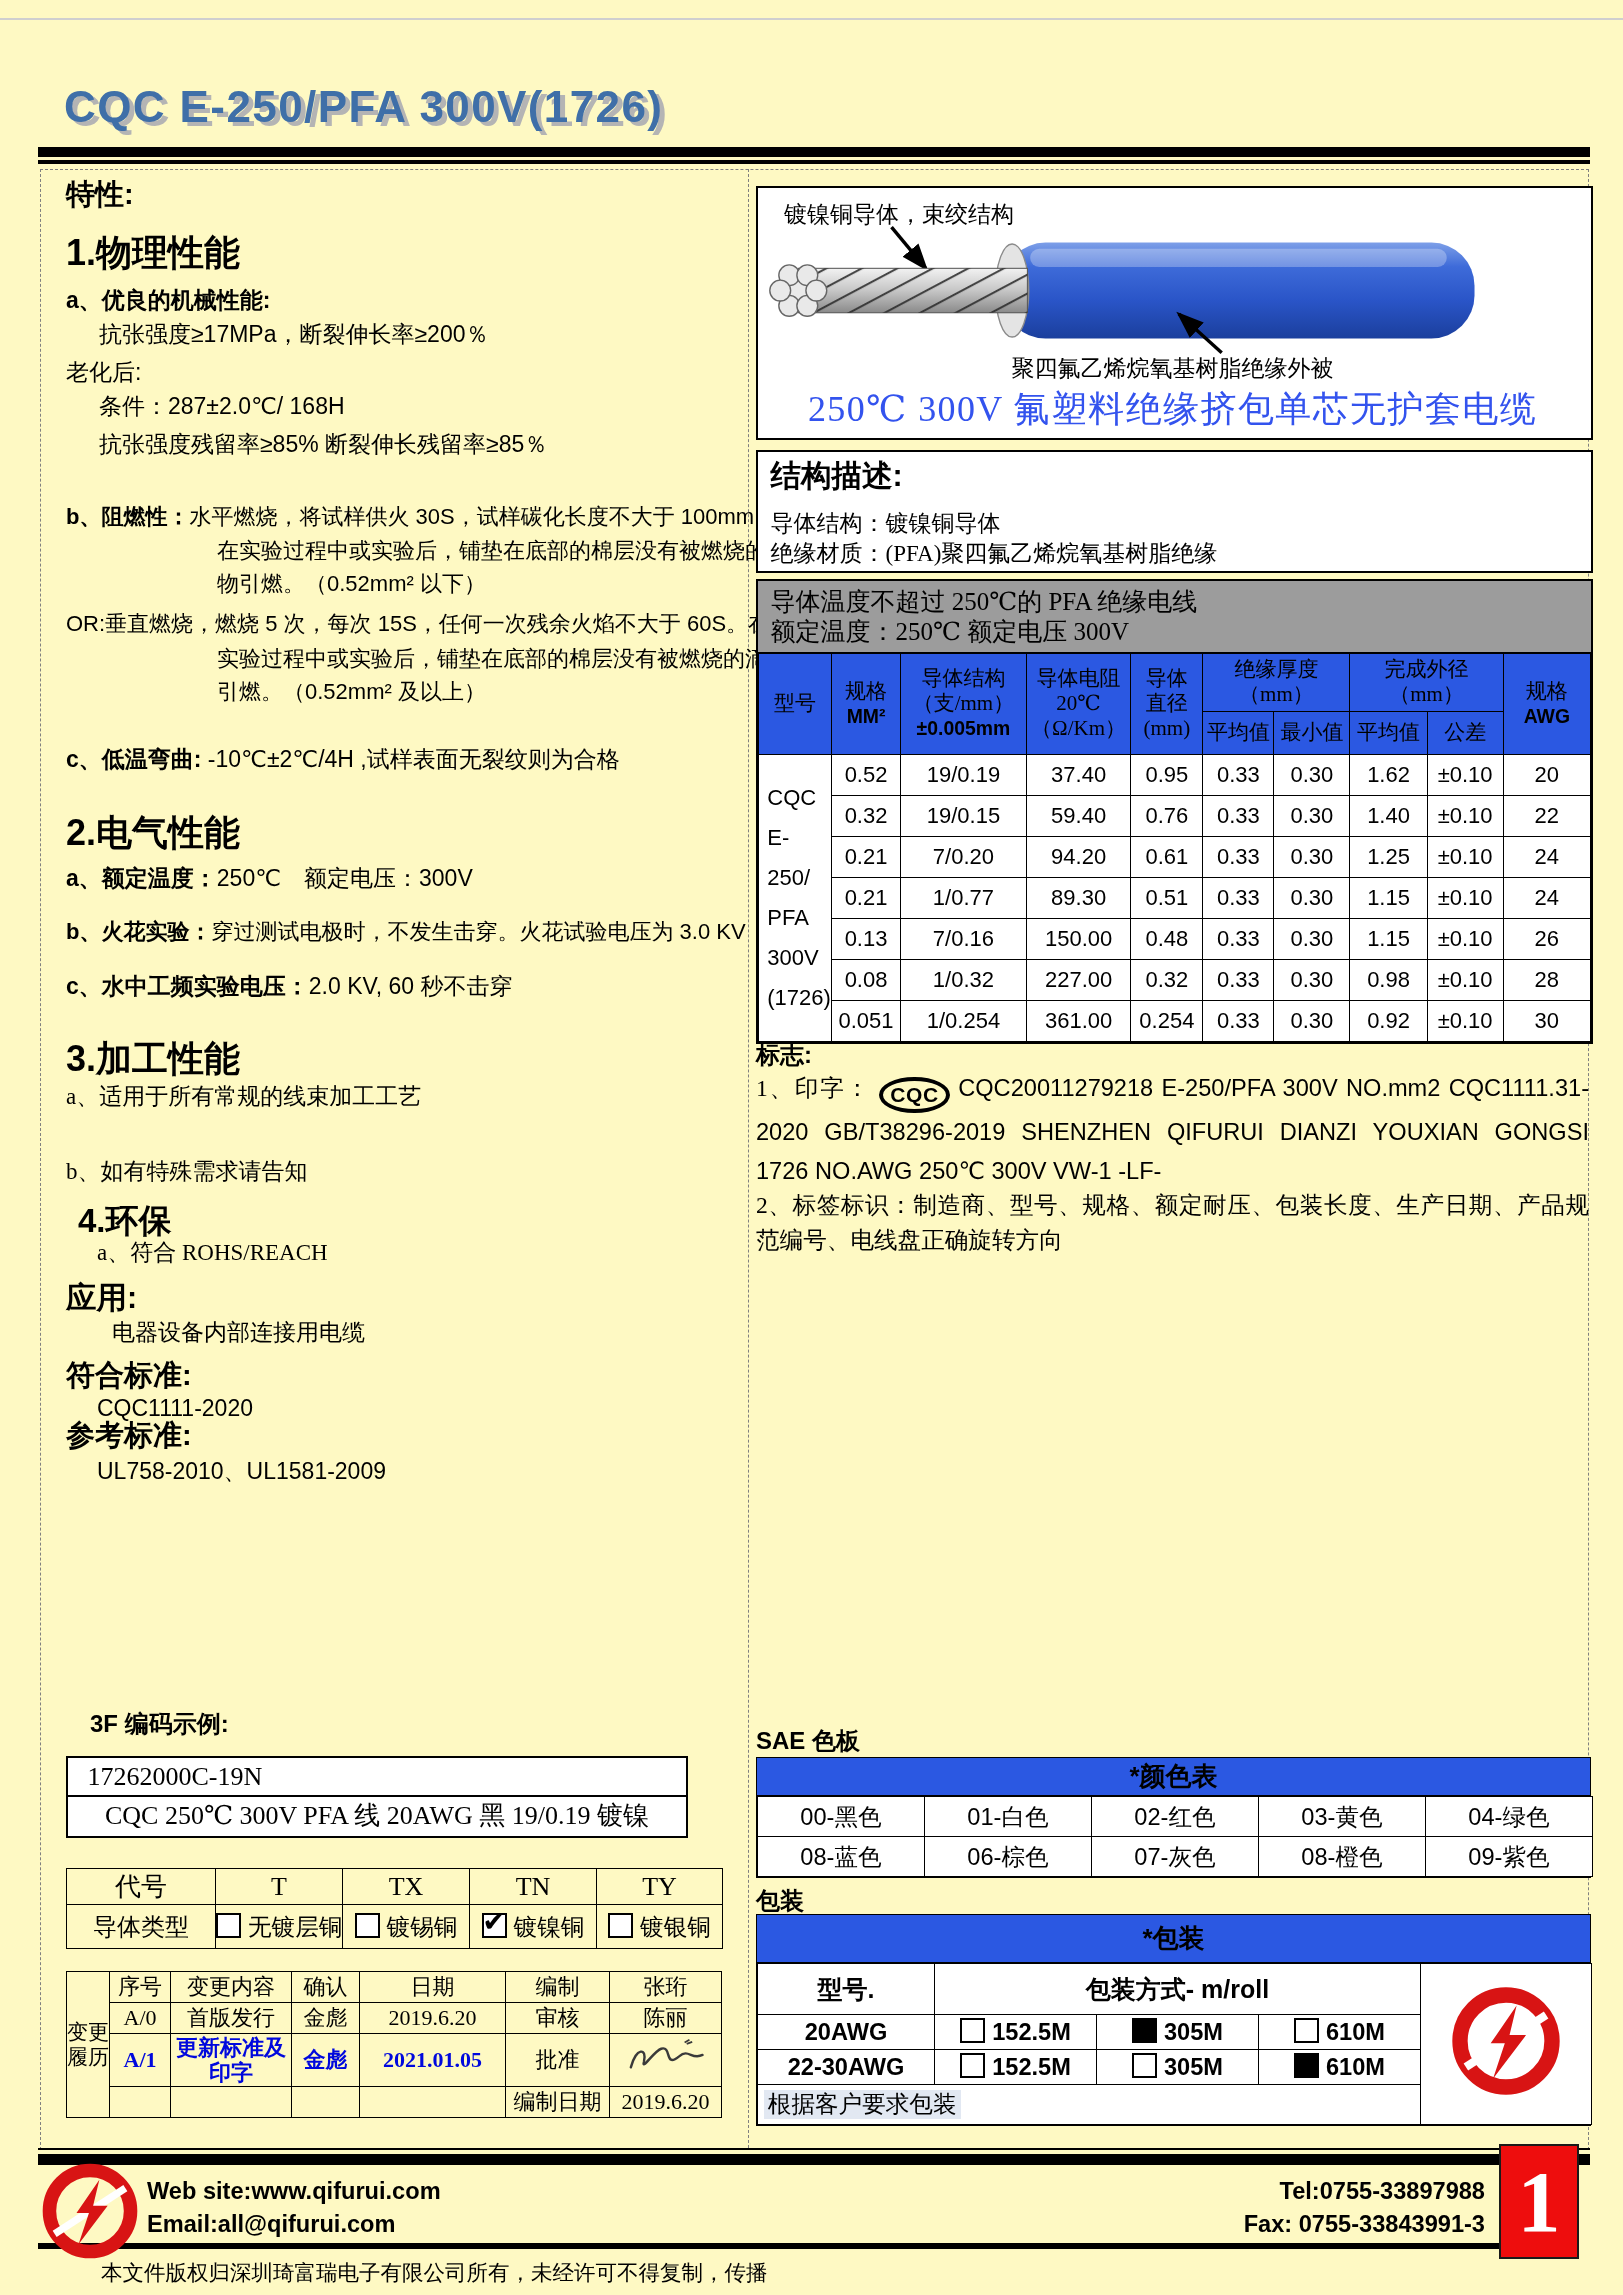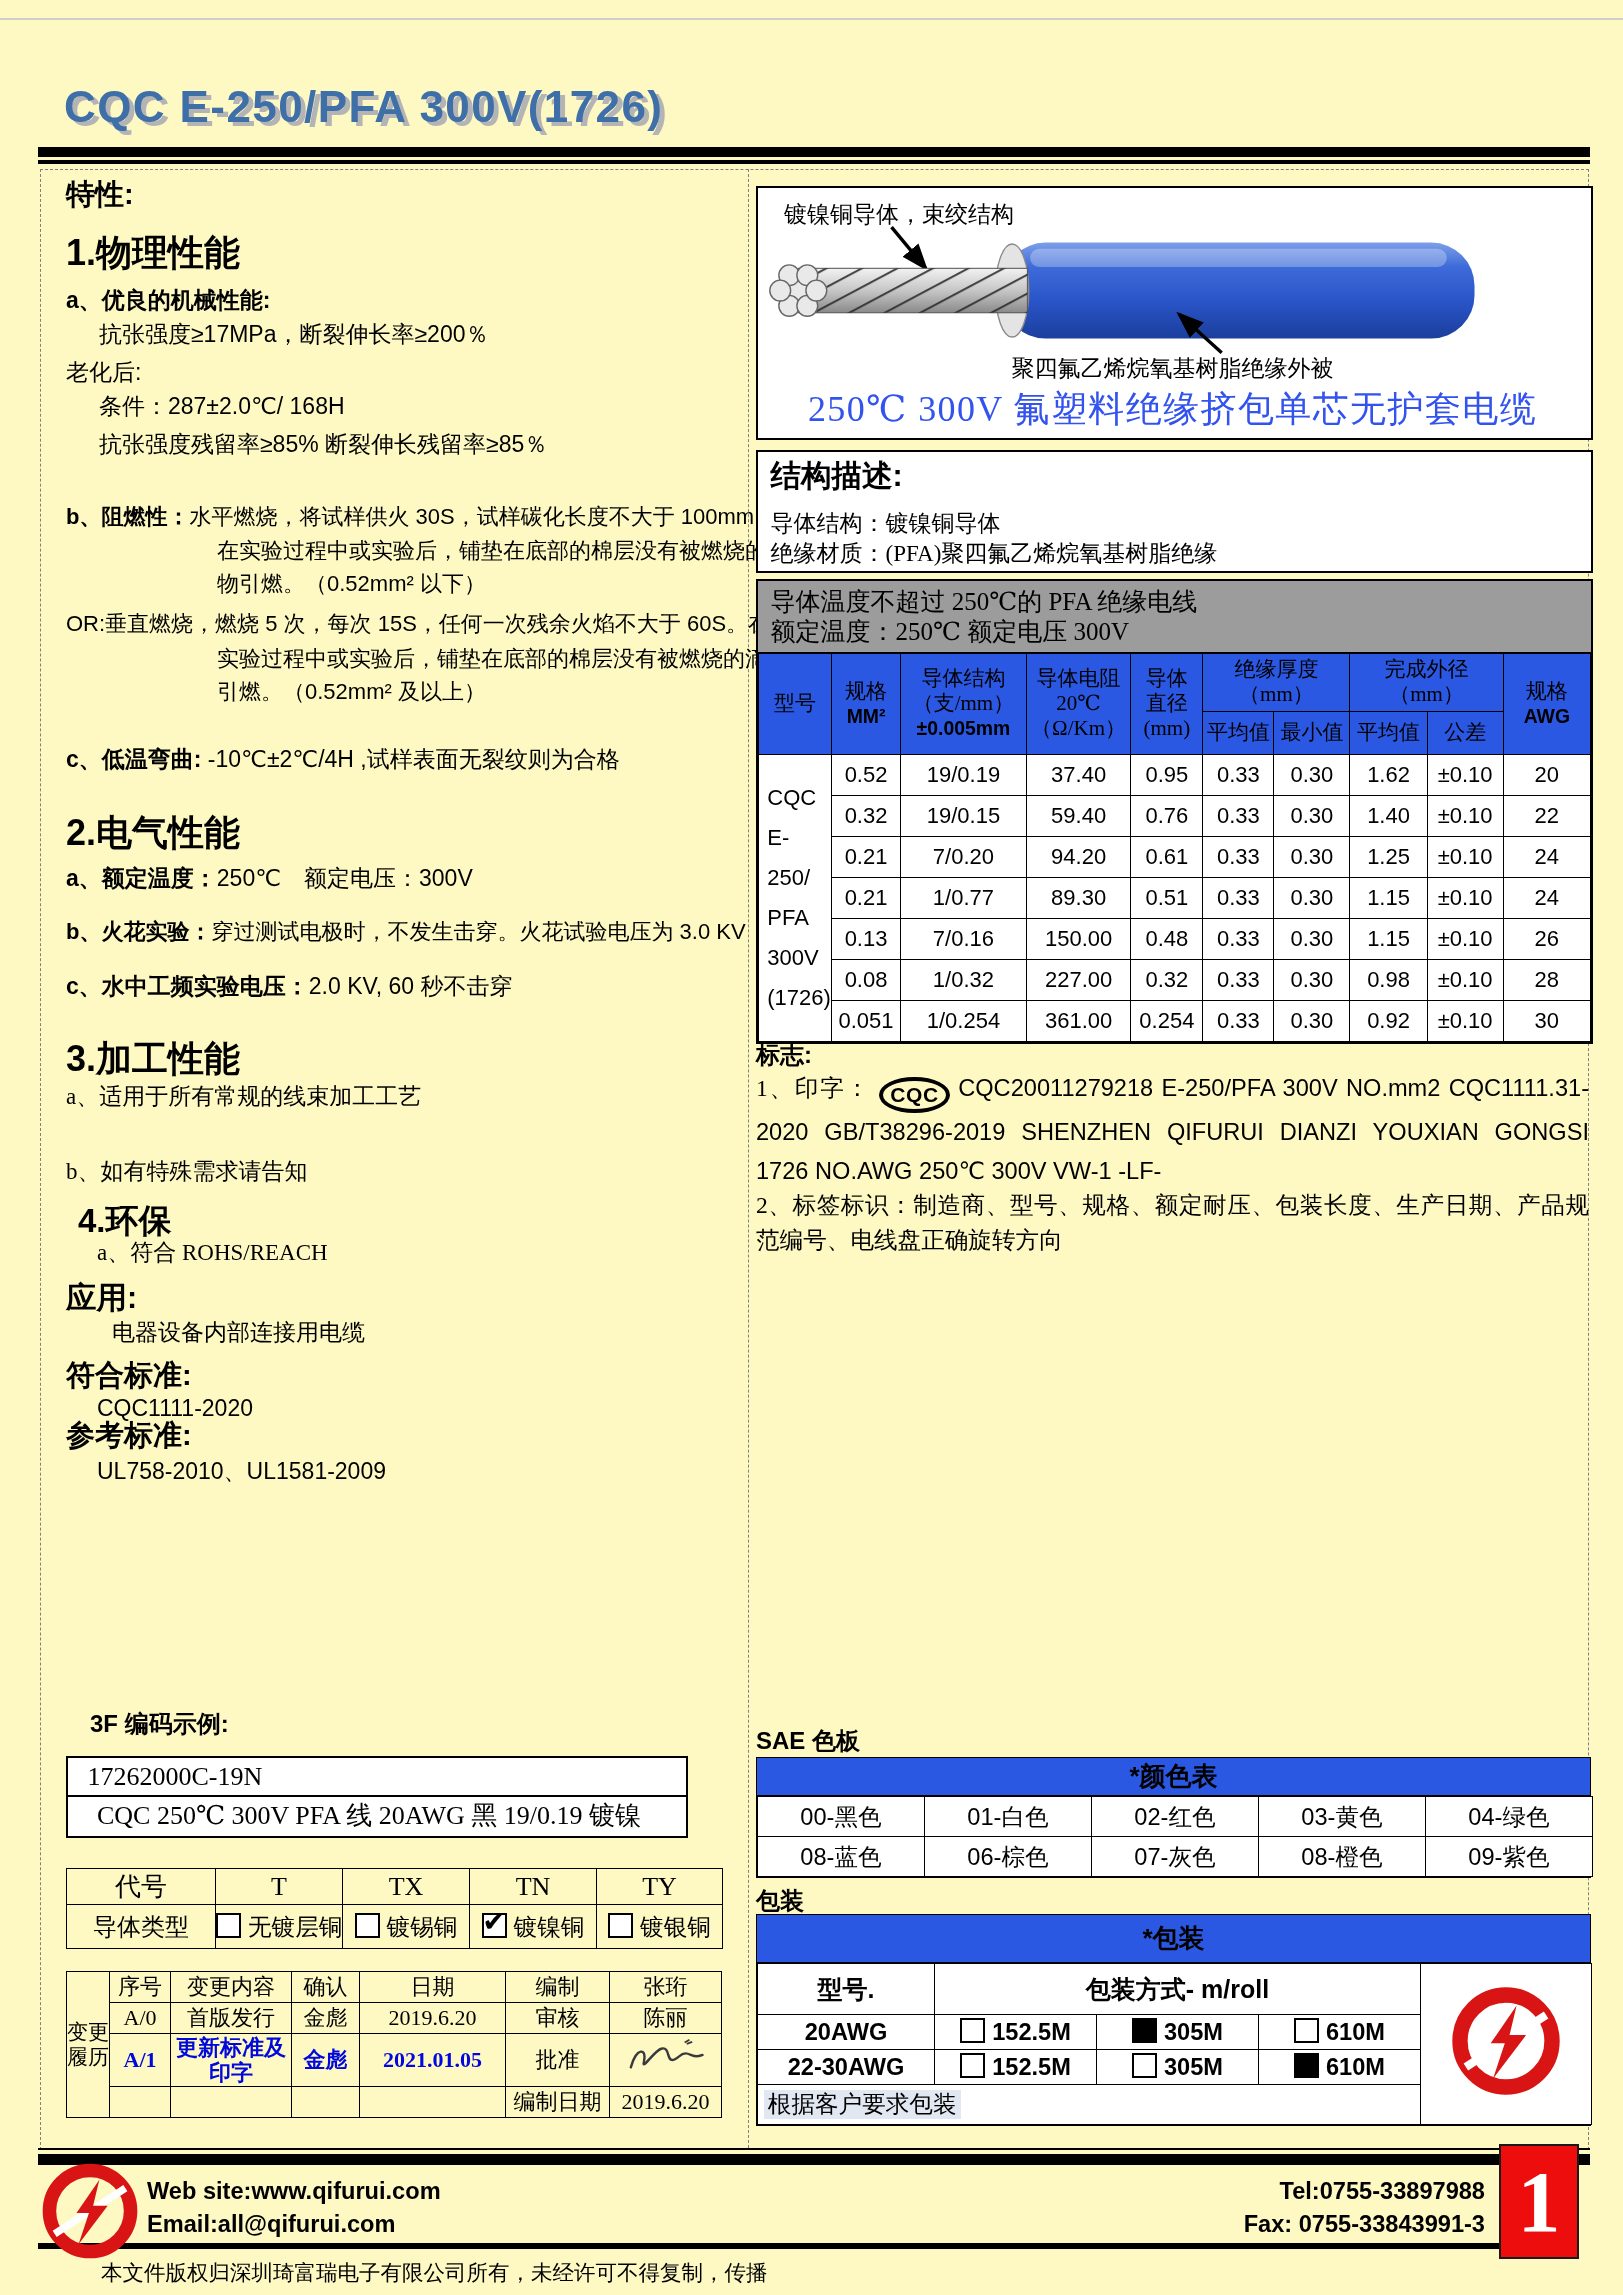--- a/index.html
+++ b/index.html
@@ -104,21 +104,21 @@
 
   <div class="abs h-mid nw" style="left:66px;top:1356px;font-size:29px;">符合标准:</div>
   <div class="abs nw body-l" style="left:97px;top:1395px;">CQC1111-2020</div>
 
   <div class="abs h-mid nw" style="left:66px;top:1416px;font-size:29px;">参考标准:</div>
   <div class="abs nw body-l" style="left:97px;top:1456px;">UL758-2010、UL1581-2009</div>
 
   <div class="abs b nw" style="left:90px;top:1708px;font-size:24px;">3F 编码示例:</div>
   <div class="abs code-box" style="left:66px;top:1756px;width:618px;height:78px;background:#fff;">
     <div class="row1 serif nw" style="height:37px;line-height:37px;padding-left:19.4px;font-size:26px;">17262000C-19N</div>
-    <div class="serif nw" style="height:38px;line-height:38px;padding-left:29px;font-size:26px;">CQC 250℃  300V PFA 线  20AWG  黑  19/0.19 镀镍</div>
+    <div class="serif nw" style="height:38px;line-height:38px;padding-left:37px;font-size:26px;">CQC 250℃  300V PFA 线  20AWG  黑  19/0.19 镀镍</div>
   </div>
 
   <table class="abs" style="left:66px;top:1868px;width:656px;">
     <colgroup>
         <col style="width:149px">
         <col style="width:127px">
         <col style="width:127px">
         <col style="width:127px">
         <col style="width:126px">
       </colgroup>

